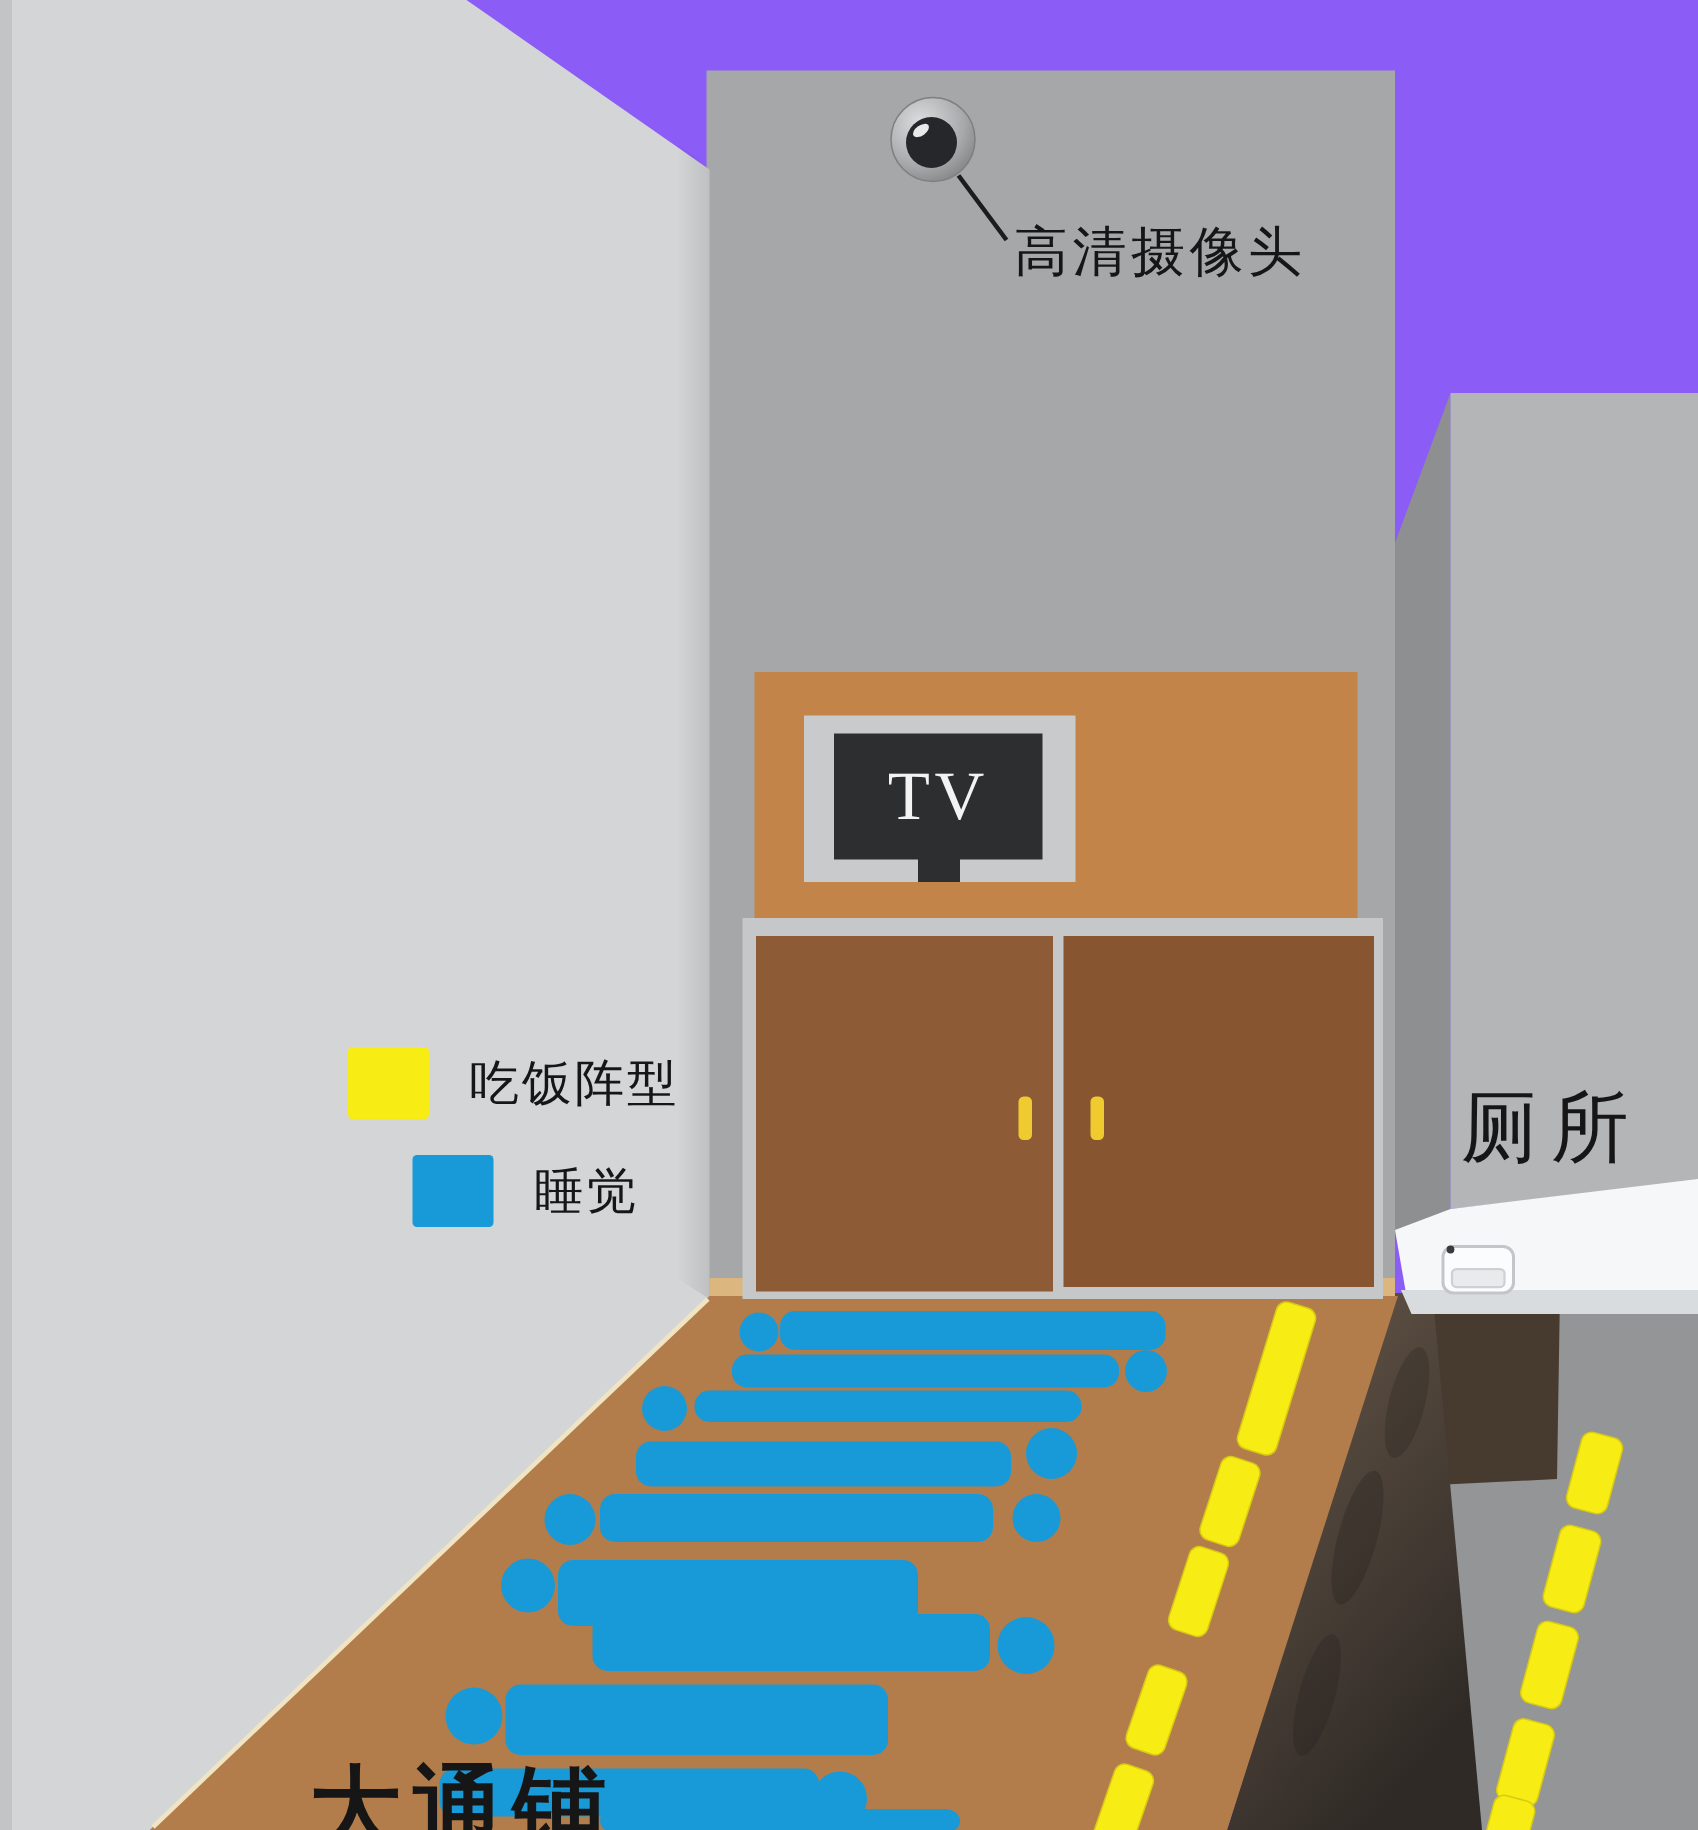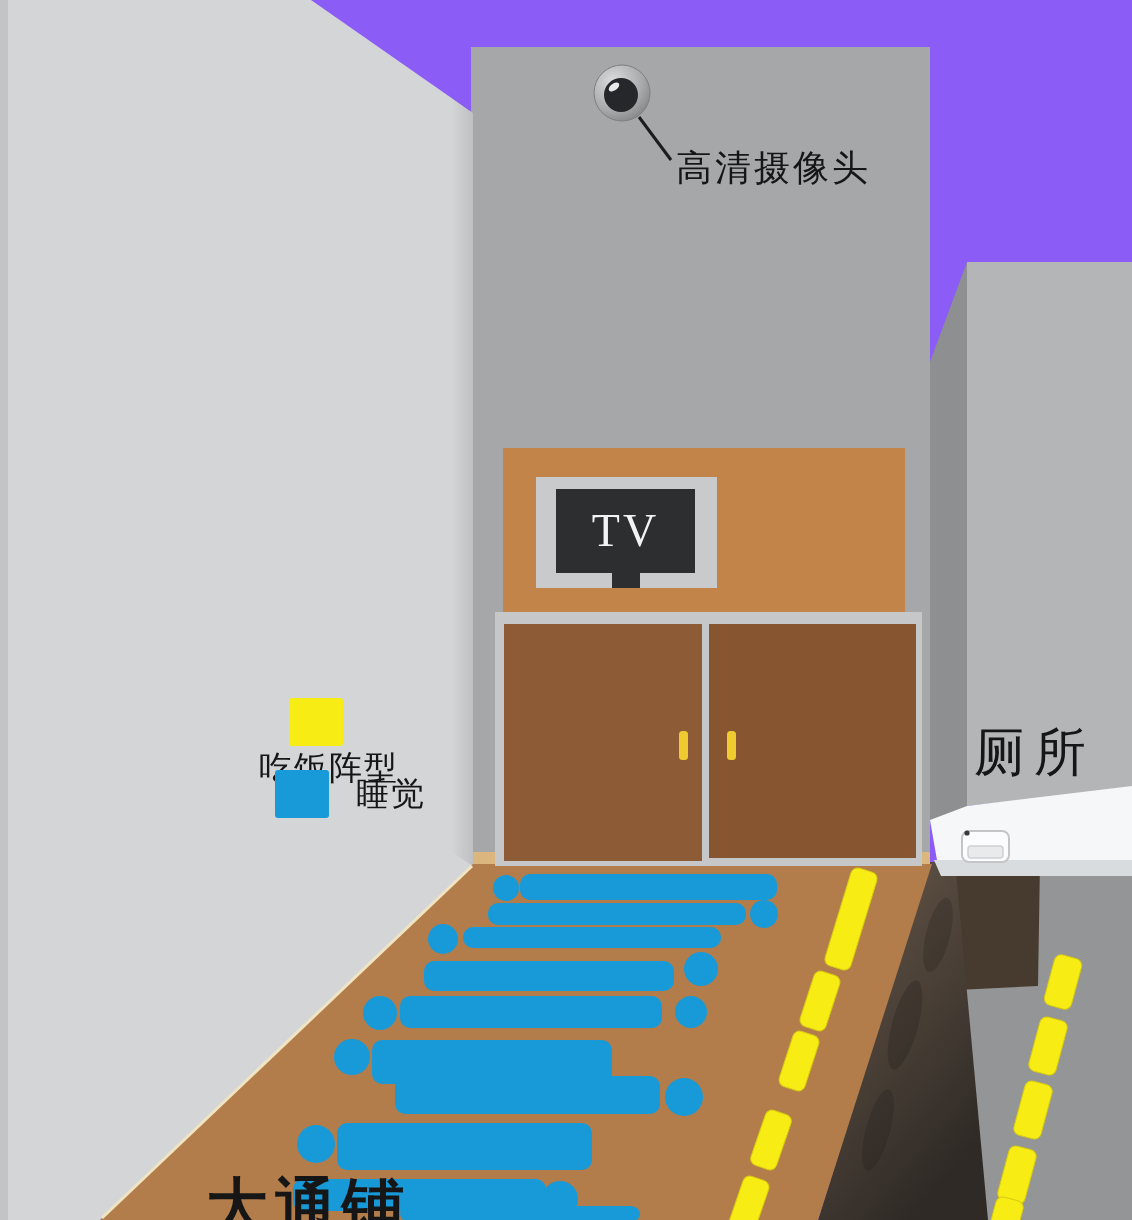--- a/index.html
+++ b/index.html
@@ -21,21 +21,21 @@
   .label-toilet{left:974px;top:726px;font-size:52px;letter-spacing:8px;font-weight:500;}
   .label-bed{left:206px;top:1176px;font-size:62px;letter-spacing:6px;font-weight:600;}
   .label-tv{
     left:556px;top:489px;width:139px;height:84px;
     display:flex;align-items:center;justify-content:center;
     font-family:"Liberation Serif","DejaVu Serif",serif;
     font-size:46px;letter-spacing:3px;color:#f3f3f3;
   }
   .legend{position:absolute;left:232px;top:698px;}
   .legend-row{display:flex;align-items:center;position:absolute;left:0;white-space:nowrap;}
-  .legend-row.row-0{top:0;flex-direction:column;}
+  .legend-row.row-0{top:0;}
   .legend-row.row-1{top:72px;margin-left:43px;}
   .legend-swatch{display:inline-block;width:54px;height:48px;border-radius:3px;}
   .legend-text{margin-left:27px;font-size:33px;letter-spacing:2px;color:#161616;font-weight:500;}
 </style>
 </head>
 <body>
 
 <div class="scene">
   <svg id="scene-svg" width="1132" height="1220" viewBox="0 0 1132 1220">
     <defs>

